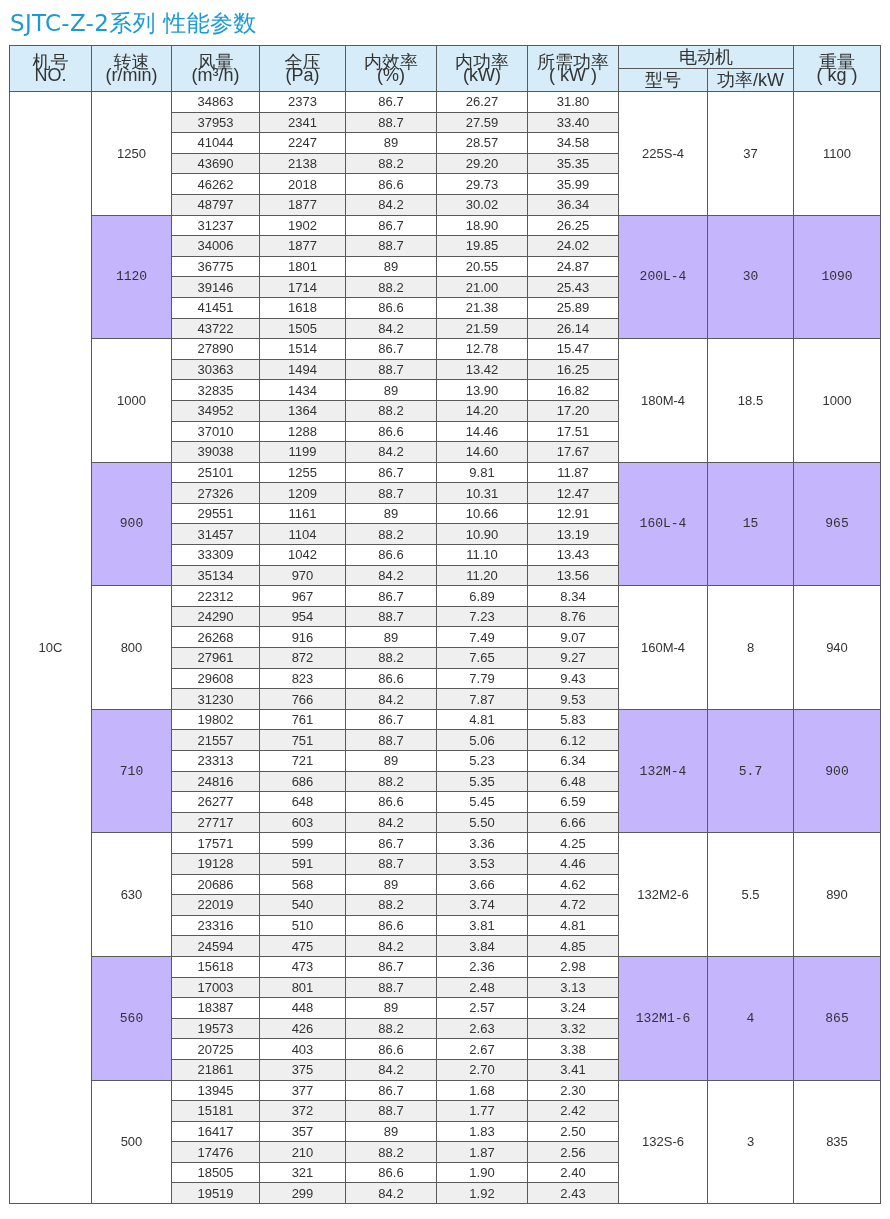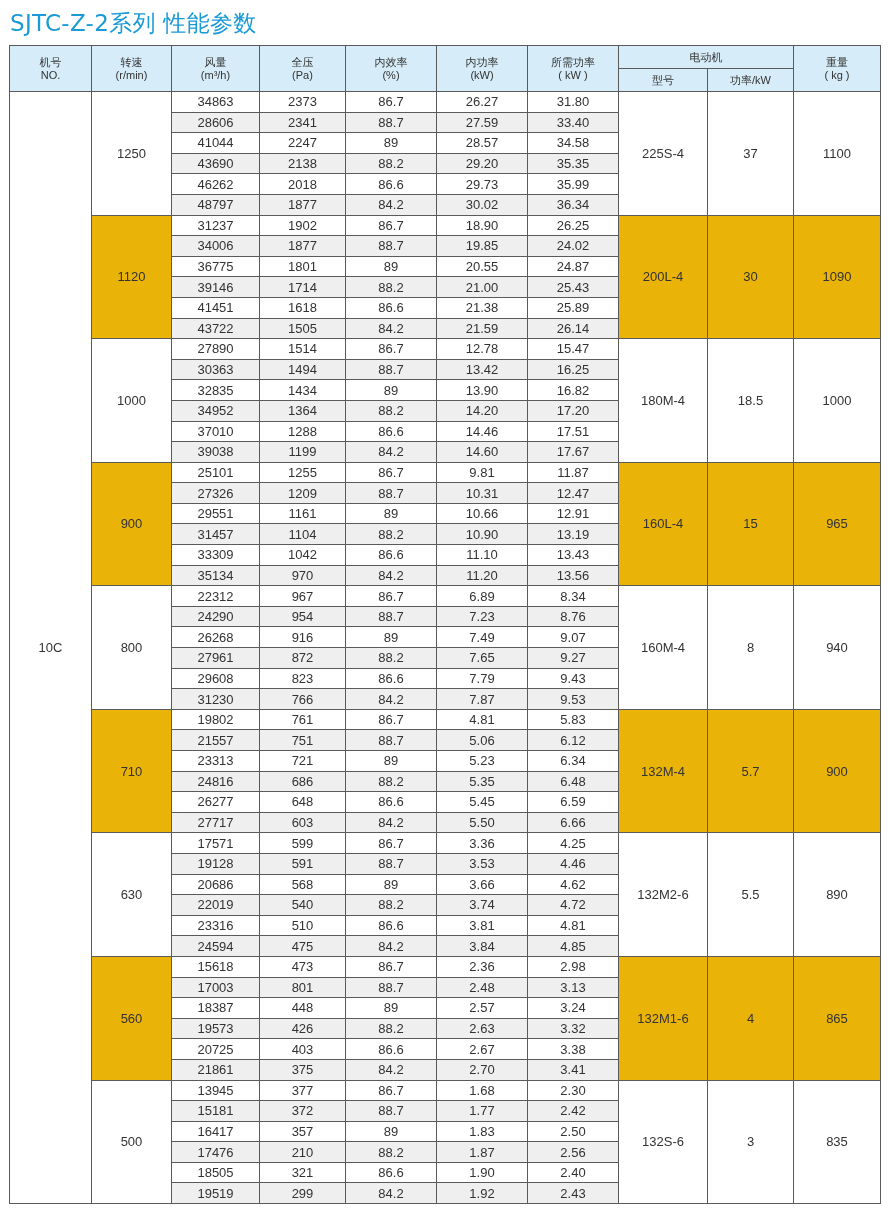--- a/index.html
+++ b/index.html
@@ -4,25 +4,25 @@
 <style>
   html, body { margin:0; padding:0; background:#ffffff; }
   body { width:890px; height:1219px; position:relative; overflow:hidden;
          font-family:"Liberation Sans", "DejaVu Sans", sans-serif; color:#3a3a3a; }
   .title { position:absolute; left:10px; top:8px; font-size:23px; color:#1a9ad6;
            letter-spacing:0.3px; font-family:"DejaVu Sans", "Liberation Sans", sans-serif;text-align:right; }
   table.spec { position:absolute; left:9px; top:45px; border-collapse:collapse;
                table-layout:fixed; width:871px; }
   table.spec td, table.spec th { border:1px solid #5a5a5a; text-align:center;
                vertical-align:middle; padding:0; font-weight:normal; font-size:13px; }
-  table.spec th { background:#d6ecf8; color:#333; line-height:13px; font-size:11px; }
+  table.spec th { background:#d6ecf8; color:#333; line-height:13px; font-size:18px; }
   table.spec th.h2 { height:22px;text-align:center; }
   table.spec td { height:19.6px; line-height:19px; color:#333; }
   tr.alt td.row-cell { background:#efefef; }
-  td.shade { background:#eab308; }
+  td.shade { background:#c4b5fd;font-family:Liberation Mono, monospace; }
   table.spec { border:1.5px solid #777; }
 </style>
 </head>
 <body>
 
 <div class="title">SJTC-Z-2系列 性能参数</div>
 
 <table class="spec">
   <colgroup>
     <col style="width:82px">
@@ -60,21 +60,21 @@
         <td class="row-cell">34863</td>
         <td class="row-cell">2373</td>
         <td class="row-cell">86.7</td>
         <td class="row-cell">26.27</td>
         <td class="row-cell">31.80</td>
         <td rowspan="6">225S-4</td>
         <td rowspan="6">37</td>
         <td rowspan="6">1100</td>
       </tr>
       <tr class="alt">
-        <td class="row-cell">28606</td>
+        <td class="row-cell">37953</td>
         <td class="row-cell">2341</td>
         <td class="row-cell">88.7</td>
         <td class="row-cell">27.59</td>
         <td class="row-cell">33.40</td>
       </tr>
       <tr>
         <td class="row-cell">41044</td>
         <td class="row-cell">2247</td>
         <td class="row-cell">89</td>
         <td class="row-cell">28.57</td>

